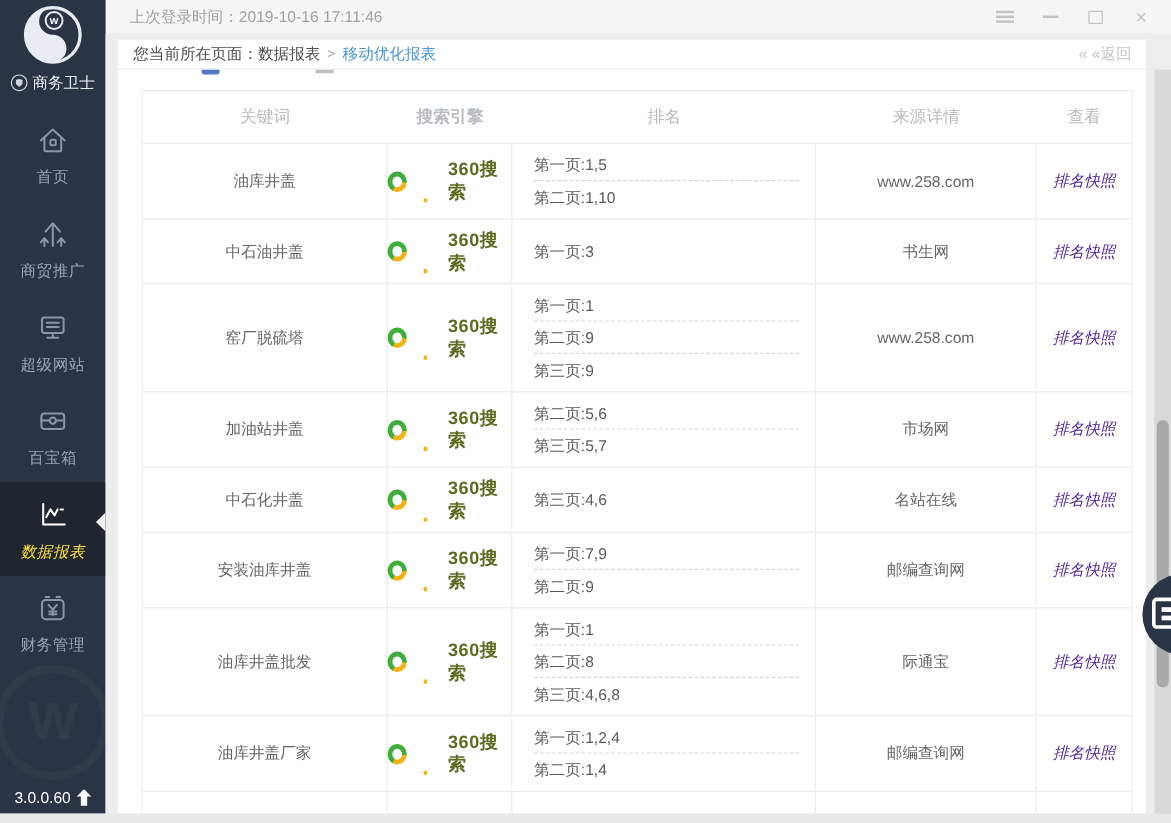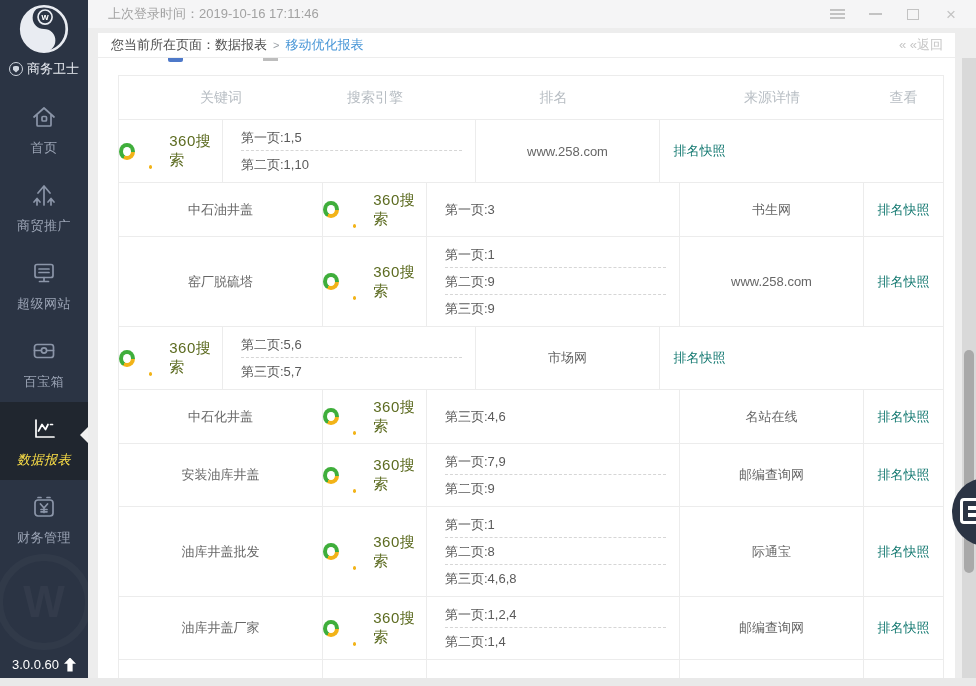--- a/index.html
+++ b/index.html
@@ -58,30 +58,30 @@
 
   .card { position:absolute; left:98px; top:58px; width:857px; height:620px; background:#ffffff; overflow:hidden;padding-left:19px; }
   .frag-blue { position:absolute; left:70px; top:0; width:15px; height:4px; background:#4e79c9; border-radius:0 0 2px 2px; }
   .frag-gray { position:absolute; left:165px; top:0; width:15px; height:3px; background:#bdbdbd; }
 
   .rtable { position:absolute; left:20px; top:17px; width:826px;
     border-top:1px solid #ececec; border-left:1px solid #ececec; border-right:1px solid #ececec; }
   .thead { height:44px; display:flex; align-items:center; border-bottom:1px solid #ececec;
     color:#b7bdc3; font-size:14px; }
   .th { text-align:center; }
-  .w-kw{width:204px;} .w-en{width:104px;} .w-rk{width:253px;} .w-sc{width:184px;} .w-vw{width:79px;}
+  .w-kw{width:204px;} .w-en{width:104px;font-weight:bold;} .w-rk{width:253px;} .w-sc{width:184px;} .w-vw{width:79px;}
   .trow { display:flex; align-items:stretch; min-height:54px; border-bottom:1px solid #ececec;
     font-size:13px; color:#666; }
   .td { display:flex; align-items:center; justify-content:center; }
   .td.bordered { border-right:1px solid #ececec; }
   .c-rank { justify-content:flex-start; padding:4px 13px 4px 18px; }
   .rank-list { width:100%; }
   .rank-entry { height:27px; line-height:27px; color:#5a5a5a; }
   .rank-entry:not(:last-child) { border-bottom:1px dashed #d6d6d6; }
-  .c-view { color:#0f766e; cursor:pointer; }
+  .c-view { color:#4c1d95; cursor:pointer;font-style:italic; }
   .engine-wrap { display:flex; align-items:center; gap:16px; }
   .ring { position:relative; width:17px; height:17px; border-radius:50%;
     background:conic-gradient(#3fae3b 0deg 95deg, #f2b318 95deg 208deg, #3fae3b 208deg 360deg); }
   .ring::after { content:""; position:absolute; inset:4px; background:#ffffff; border-radius:50%; }
   .ring-dot { width:4px; height:4px; border-radius:50%; background:#f2b318; align-self:flex-end; margin:0 1px 1px -2px; }
   .engine-text { font-size:15px; color:#5c6b20; letter-spacing:.5px; }
   .partial-row { display:flex; height:40px; }
   .partial-row .td { height:100%; }
 
   
@@ -217,20 +217,21 @@
     <div class="rtable">
       <div class="thead">
         <div class="th w-kw">关键词</div>
         <div class="th w-en">搜索引擎</div>
         <div class="th w-rk">排名</div>
         <div class="th w-sc">来源详情</div>
         <div class="th w-vw">查看</div>
       </div>
       <div id="tbody">
           <div class="trow">
+    <div class="td bordered w-kw c-keyword">油库井盖</div>
     <div class="td bordered w-en">
       <span class="engine-wrap">
         <span class="ring"></span>
         <span class="ring-dot"></span>
         <span class="engine-text">360搜索</span>
       </span>
     </div>
     <div class="td bordered w-rk c-rank">
       <div class="rank-list">
                 <div class="rank-entry">第一页:1,5</div>
@@ -270,20 +271,21 @@
       <div class="rank-list">
                 <div class="rank-entry">第一页:1</div>
                 <div class="rank-entry">第二页:9</div>
                 <div class="rank-entry">第三页:9</div>
               </div>
     </div>
     <div class="td bordered w-sc c-source">www.258.com</div>
     <div class="td w-vw c-view">排名快照</div>
   </div>
           <div class="trow">
+    <div class="td bordered w-kw c-keyword">加油站井盖</div>
     <div class="td bordered w-en">
       <span class="engine-wrap">
         <span class="ring"></span>
         <span class="ring-dot"></span>
         <span class="engine-text">360搜索</span>
       </span>
     </div>
     <div class="td bordered w-rk c-rank">
       <div class="rank-list">
                 <div class="rank-entry">第二页:5,6</div>

